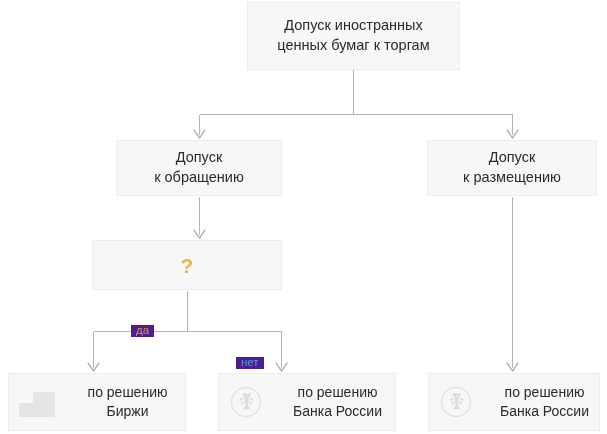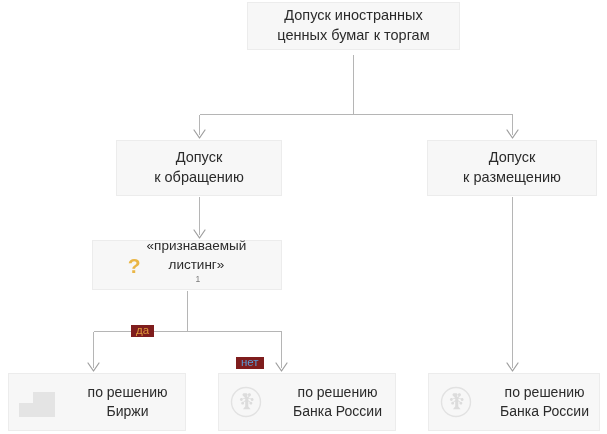--- a/index.html
+++ b/index.html
@@ -41,21 +41,21 @@
     line-height: 1.35;
     color: #2b2b2b;
   }
   .node .label {
     display: block;
     white-space: pre-line;
   }
 
   
   #node-root {
-    left: 247px;  top: 2px;   width: 213px; height: 48px;
+    left: 247px;  top: 2px;   width: 213px; height: 68px;
     font-size: 14.5px;
   }
   #node-circulation {
     left: 116px;  top: 140px; width: 166px; height: 56px;
     font-size: 14.5px;
   }
   #node-placement {
     left: 427px;  top: 140px; width: 170px; height: 56px;
     font-size: 14.5px;
   }
@@ -130,21 +130,21 @@
   .moex-mark i.lo { left: 0;   top: 16px; width: 16px; height: 14px; }
   .moex-mark i.hi { left: 14px; top: 5px;  width: 22px; height: 25px; }
 
   
   .cbr-mark { position: absolute; left: 1px; top: 1px; }
 
   
   .edge-label {
     position: absolute;
     font-size: 11.5px;
-    background: #7f1d1d;
+    background: #4c1d95;
     padding: 0 5px;
     line-height: 1;
   }
   #label-yes { left: 131px; top: 325px; color: #e09a3c; }
   #label-no  { left: 236px; top: 325px; color: #5b9bd5; margin-top: 32px; }
 </style>
 </head>
 <body>
 
 <div id="diagram-root">
@@ -194,22 +194,20 @@
   </div>
 
   <div class="node" id="node-placement">
     <span class="label">Допуск
 к размещению</span>
   </div>
 
   <div class="node" id="node-listing">
     <span class="inner">
       <span class="qmark">?</span>
-      <span><span class="label">«признаваемый
-листинг»</span><span class="footnote-ref">1</span></span>
     </span>
   </div>
 
   <span class="edge-label" id="label-yes">да</span>
   <span class="edge-label" id="label-no">нет</span>
 
   <div class="node result" id="node-exchange">
     <span class="row">
       <span class="logo-slot">
         <span class="moex-mark">

